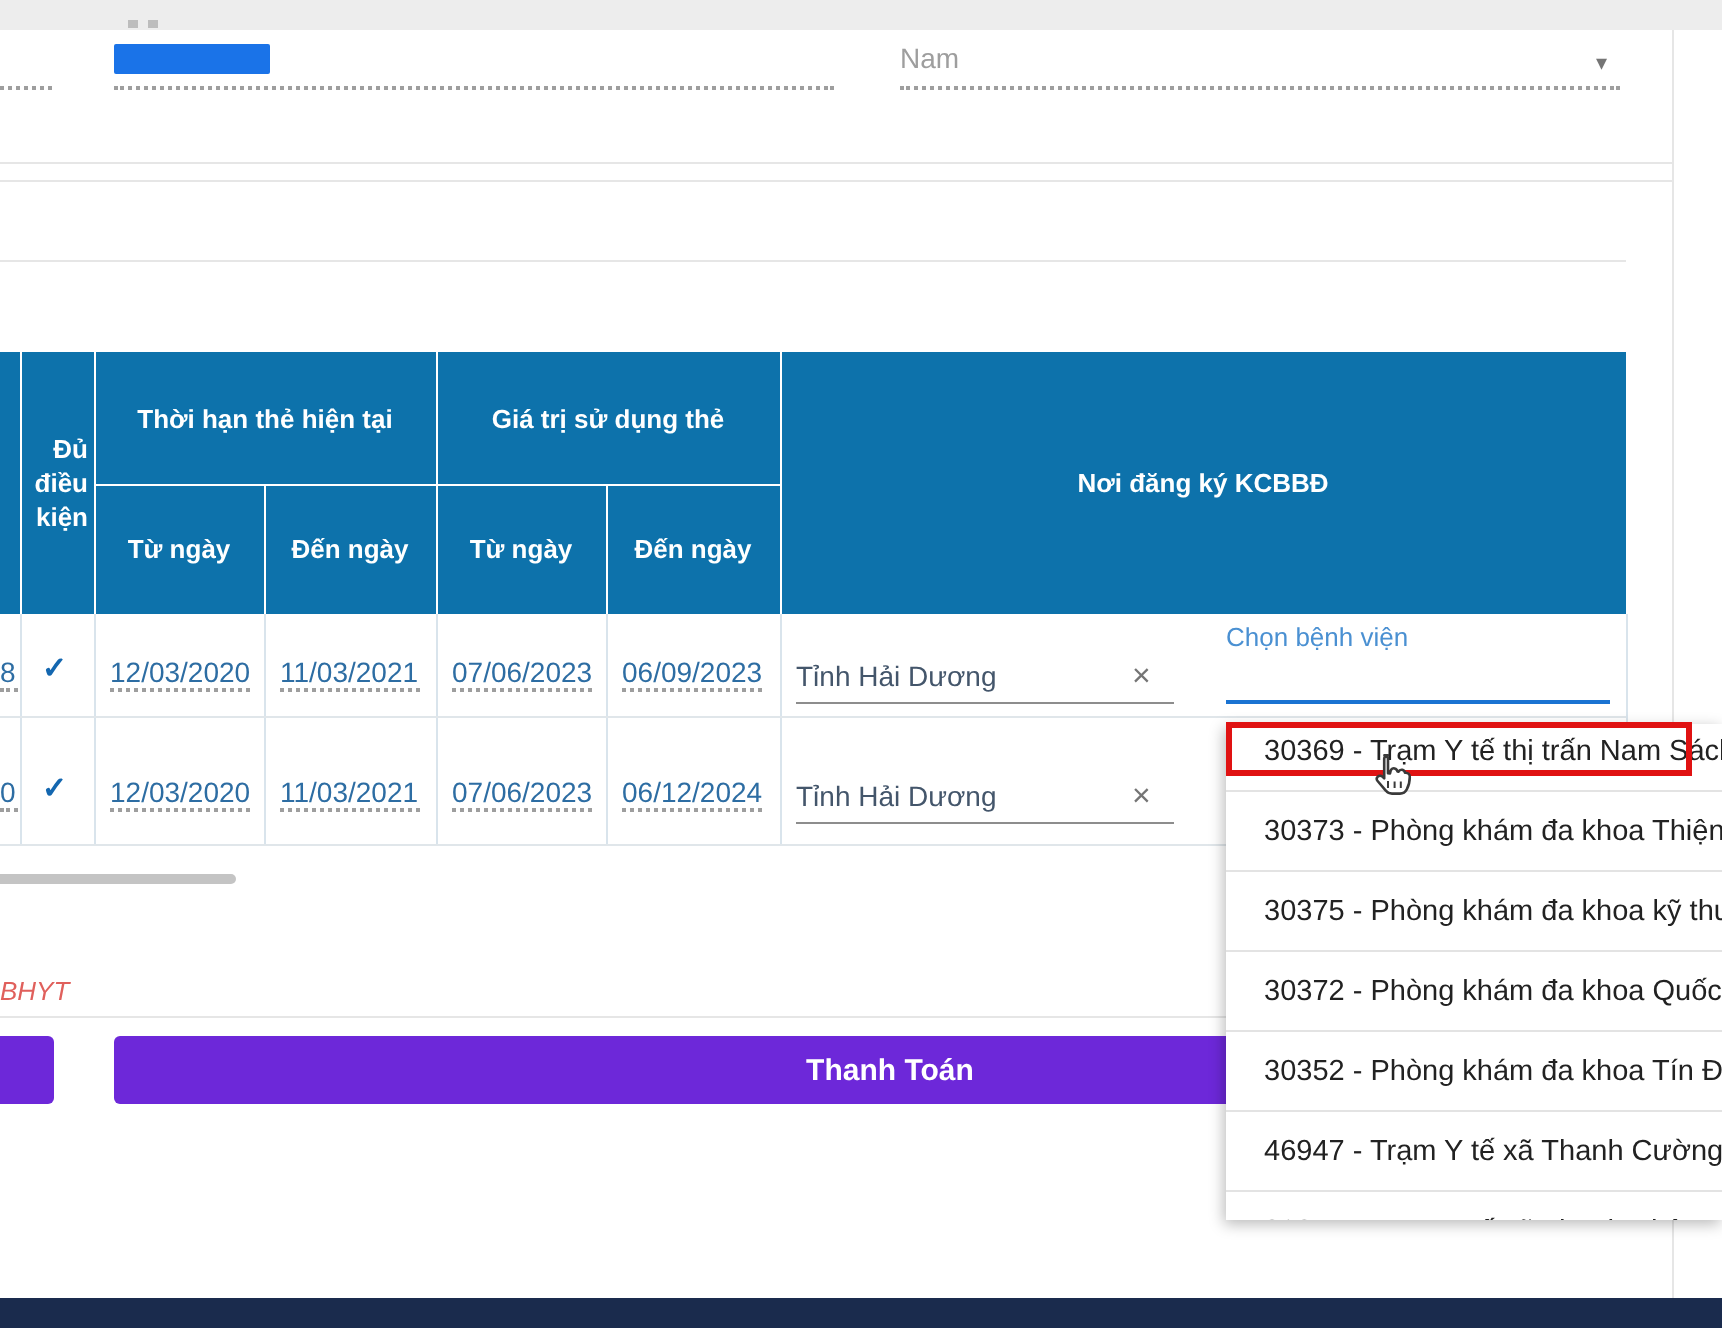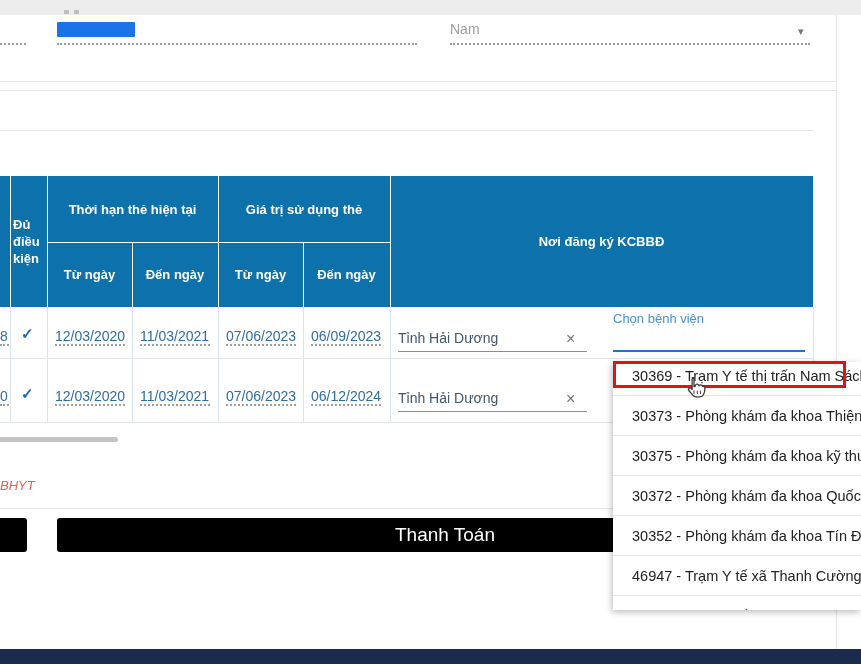--- a/index.html
+++ b/index.html
@@ -4,46 +4,46 @@
 <style>
   html,body{margin:0;padding:0;background:#fff}
   .screen{position:relative;width:861px;height:664px;background:#fff;overflow:hidden;
           font-family:"Liberation Sans",sans-serif;-webkit-font-smoothing:antialiased}
   .abs{position:absolute}
   .hline{position:absolute;height:1px;background:#e6e6e6}
   .vline{position:absolute;width:1px;background:#e6e6e6}
   .dotted{position:absolute;height:0;border-bottom:2px dotted #9e9e9e}
   .graytext{color:#9e9e9e;font-size:14px}
   .hdr{position:absolute;color:#fff;font-size:13px;font-weight:700;line-height:17px;
-       display:flex;align-items:center;justify-content:center;text-align:left}
+       display:flex;align-items:center;justify-content:center;text-align:right}
   .hsep{position:absolute;background:#ffffff}
   .dsepv{position:absolute;width:1px;background:#d9e4ec}
   .date{position:absolute;color:#2d6da3;font-size:14px;white-space:nowrap}
   .check{position:absolute;color:#1467b0;font-size:15px;font-weight:700}
   .cellval{position:absolute;color:#44566b;font-size:14px;white-space:nowrap}
   .clearx{position:absolute;color:#757575;font-size:16px;line-height:14px;cursor:pointer}
   .solidline{position:absolute;height:1px;background:#8d8d8d}
   .bluelabel{position:absolute;color:#4a90d2;font-size:13px}
   .focusline{position:absolute;height:2px;background:#1a73d2}
   .tooltip{position:absolute;left:436px;top:360px;width:171px;height:21px;background:#e9e9e9;
            color:#4a4a4a;font-size:12.5px;display:flex;align-items:center;justify-content:center;
            border-radius:2px;white-space:nowrap}
   .dd{position:absolute;left:613px;top:362px;width:248px;height:248px;background:#fff;
       overflow:hidden;box-shadow:-1px 2px 7px rgba(0,0,0,.28)}
   .dd-list{margin-top:-6px}
   .dd-item{height:40px;box-sizing:border-box;border-bottom:1px solid #e3e3e3;display:flex;
            align-items:center;padding-left:19px;font-size:14.5px;color:#222;white-space:nowrap;
            overflow:hidden;cursor:pointer}
   .redbox{position:absolute;left:613px;top:361px;width:233px;height:27px;
           border:3px solid #e01212;box-sizing:border-box;z-index:6}
-  .btn{position:absolute;top:518px;height:34px;background:#000000;border:none;border-radius:3px;
-       color:#fff;font-size:19px;font-weight:400;font-family:inherit;cursor:pointer}
+  .btn{position:absolute;top:518px;height:34px;background:#6d28d9;border:none;border-radius:3px;
+       color:#fff;font-size:15px;font-weight:700;font-family:inherit;cursor:pointer}
   .scrollthumb{position:absolute;left:0;top:437px;width:118px;height:5px;border-radius:0 3px 3px 0;
                background:#c4c4c4;cursor:pointer}
-  .note{position:absolute;left:0;top:478px;color:#e0605c;font-size:13px;font-style:italic;white-space:nowrap}
+  .note{position:absolute;left:0;top:488px;color:#e0605c;font-size:13px;font-style:italic;white-space:nowrap}
   .selbox{position:absolute;left:57px;top:22px;width:78px;height:15px;background:#1a73e8;border-radius:1px}
   .mark{position:absolute;width:5px;height:4px;background:#bdbdbd}
   .arrow{position:absolute;color:#757575;font-size:11px}
   .cursor-svg{position:absolute;left:684px;top:376px;z-index:7}
   .topbar{position:absolute;left:0;top:0;width:861px;height:15px;background:#ededed}
   .bottombar{position:absolute;left:0;top:649px;width:861px;height:15px;background:#1a2b4d}
   .headerblock{position:absolute;left:0;top:176px;width:813px;height:131px;background:#0d72ab}
 </style>
 </head>
 <body>

